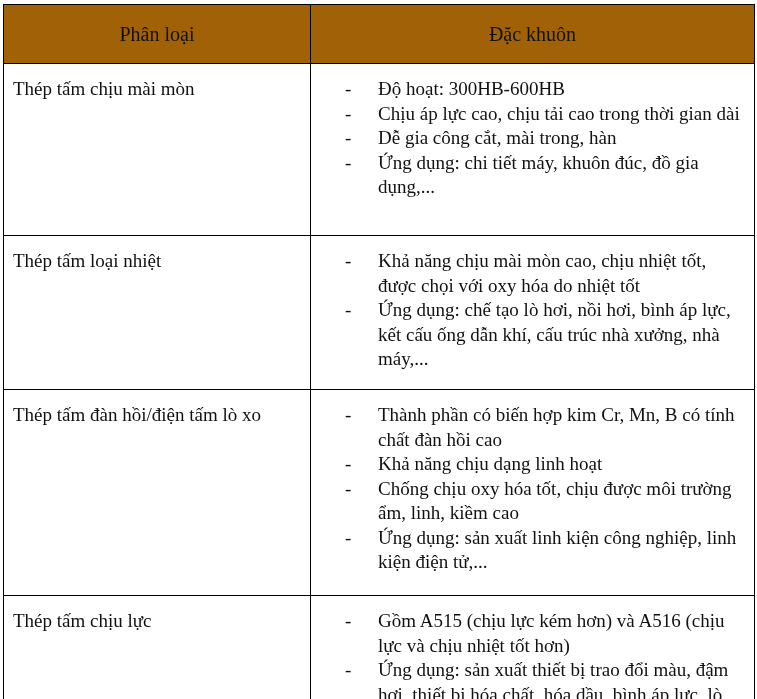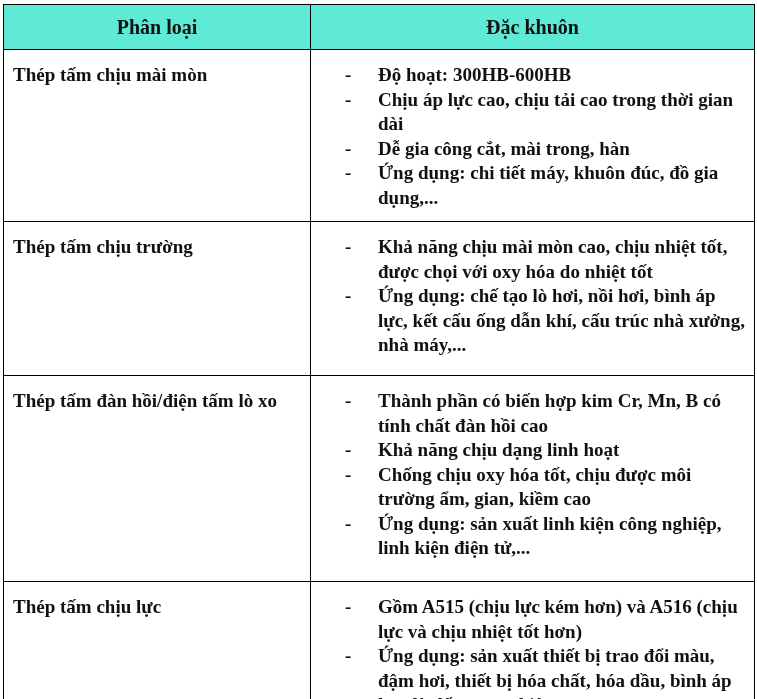--- a/index.html
+++ b/index.html
@@ -1,23 +1,23 @@
 <!DOCTYPE html>
 <html><head>
 <meta charset="utf-8">
 <style>
   html, body { margin: 0; padding: 0; background: #ffffff; }
   body { width: 757px; height: 699px; overflow: hidden; position: relative; font-family: "Liberation Serif", "DejaVu Serif", serif; color: #111; }
   table.spec {
     position: absolute; left: 3px; top: 4px;
     width: 751px; border-collapse: collapse; table-layout: fixed;
   }
-  table.spec th, table.spec td { border: 1.5px solid #000; vertical-align: top; font-weight: bold; }
+  table.spec th, table.spec td { border: 1.5px solid #000; vertical-align: top; }
   table.spec th {
-    background: #5eead4; height: 42px; font-size: 20px; font-weight: bold; text-align: center; vertical-align: middle; padding: 1px;
+    background: #a16207; height: 42px; font-size: 20px; font-weight: normal; text-align: center; vertical-align: middle; padding: 8px;
   }
   col.c1 { width: 307px; }
   col.c2 { width: 444px; }
   td.cat { font-size: 19px; padding: 13px 9px 0 9px; line-height: 24px; }
   td.feat { padding: 13px 8px 8px 0; }
   ul.feat-list { list-style: none; margin: 0; padding: 0; }
   ul.feat-list li { position: relative; padding-left: 67px; font-size: 19px; line-height: 24.5px; }
   ul.feat-list li .dash { position: absolute; left: 34px; top: 0; }
   tr.r1 td { height: 150px; }
   tr.r2 td { height: 132px; }
@@ -44,35 +44,35 @@
       <td class="feat">
         <ul class="feat-list">
           <li><span class="dash">-</span><span>Độ hoạt: 300HB-600HB</span></li>
           <li><span class="dash">-</span><span>Chịu áp lực cao, chịu tải cao trong thời gian dài</span></li>
           <li><span class="dash">-</span><span>Dễ gia công cắt, mài trong, hàn</span></li>
           <li><span class="dash">-</span><span>Ứng dụng: chi tiết máy, khuôn đúc, đồ gia dụng,...</span></li>
         </ul>
       </td>
     </tr>
     <tr class="r2">
-      <td class="cat">Thép tấm chịu trường</td>
+      <td class="cat">Thép tấm loại nhiệt</td>
       <td class="feat">
         <ul class="feat-list">
           <li><span class="dash">-</span><span>Khả năng chịu mài mòn cao, chịu nhiệt tốt, được chọi với oxy hóa do nhiệt tốt</span></li>
           <li><span class="dash">-</span><span>Ứng dụng: chế tạo lò hơi, nồi hơi, bình áp lực, kết cấu ống dẫn khí, cấu trúc nhà xưởng, nhà máy,...</span></li>
         </ul>
       </td>
     </tr>
     <tr class="r3">
       <td class="cat">Thép tấm đàn hồi/điện tấm lò xo</td>
       <td class="feat">
         <ul class="feat-list">
           <li><span class="dash">-</span><span>Thành phần có biến hợp kim Cr, Mn, B có tính chất đàn hồi cao</span></li>
           <li><span class="dash">-</span><span>Khả năng chịu dạng linh hoạt</span></li>
-          <li><span class="dash">-</span><span>Chống chịu oxy hóa tốt, chịu được môi trường ẩm, gian, kiềm cao</span></li>
+          <li><span class="dash">-</span><span>Chống chịu oxy hóa tốt, chịu được môi trường ẩm, linh, kiềm cao</span></li>
           <li><span class="dash">-</span><span>Ứng dụng: sản xuất linh kiện công nghiệp, linh kiện điện tử,...</span></li>
         </ul>
       </td>
     </tr>
     <tr class="r4">
       <td class="cat">Thép tấm chịu lực</td>
       <td class="feat">
         <ul class="feat-list">
           <li><span class="dash">-</span><span>Gồm A515 (chịu lực kém hơn) và A516 (chịu lực và chịu nhiệt tốt hơn)</span></li>
           <li><span class="dash">-</span><span>Ứng dụng: sản xuất thiết bị trao đổi màu, đậm hơi, thiết bị hóa chất, hóa dầu, bình áp lực, lò đốt trạm nhiệt</span></li>

